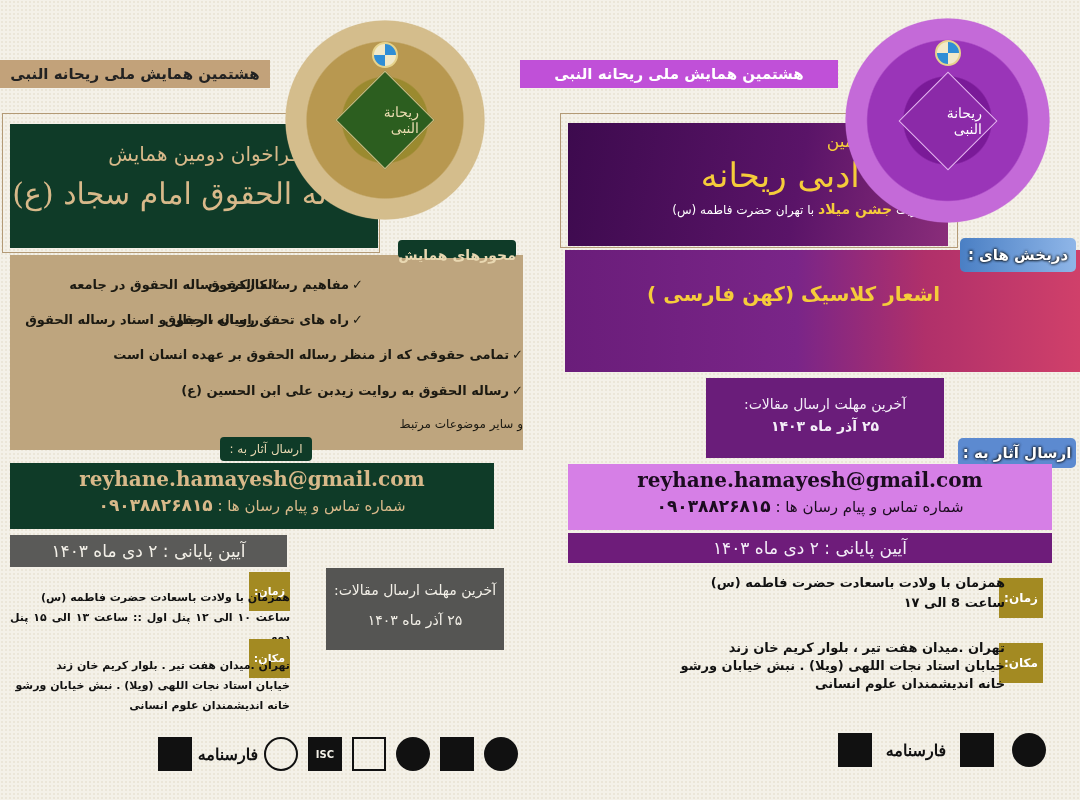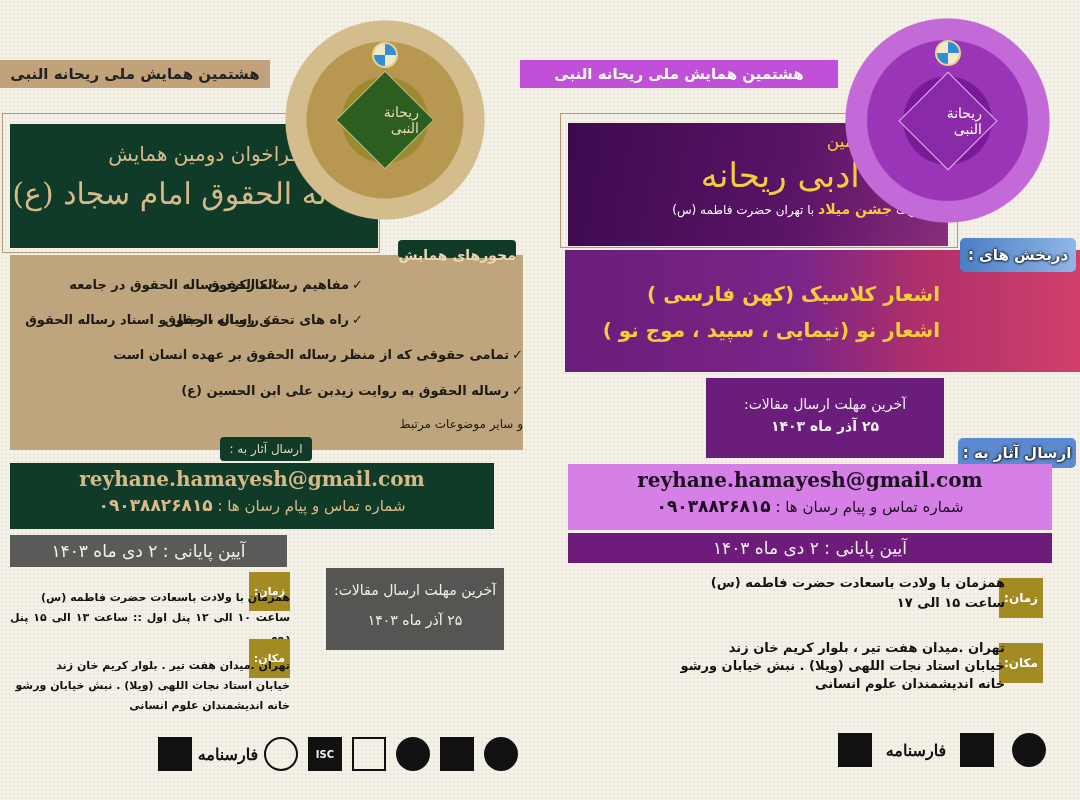--- a/index.html
+++ b/index.html
@@ -152,40 +152,39 @@
   </div>
   <div class="abs rosette r-rosette">
     <div class="badge"></div>
     <div class="center">
         <span>ریحانة النبی</span>
       </div>
   </div>
 
   <div class="abs r-sections">
     <div class="genre" style="right:140px; top:32px;">اشعار کلاسیک (کهن فارسی )</div>
-    <div class="genre" style="right:140px; top:68px;">اشعار نو (نیمایی ، سپید ، موج نو )</div>
   </div>
   <div class="abs r-sections-tag">دربخش های :</div>
 
   <div class="abs r-deadline">
     <div>آخرین مهلت ارسال مقالات:</div>
     <div>۲۵ آذر ماه ۱۴۰۳</div>
   </div>
 
   <div class="abs r-send-tag">ارسال آثار به :</div>
   <div class="abs r-contact">
     <div class="email">reyhane.hamayesh@gmail.com</div>
     <div class="phone"><span>شماره تماس و پیام رسان ها :</span> <b>۰۹۰۳۸۸۲۶۸۱۵</b></div>
   </div>
   <div class="abs r-ceremony">آیین پایانی : ۲ دی ماه ۱۴۰۳</div>
 
   <div class="label-tag" style="right:37px; top:578px; font-size:12px;">زمان:</div>
   <div class="info r" style="right:75px; top:573px; width:440px;">
     <div>همزمان با ولادت باسعادت حضرت فاطمه (س)</div>
-    <div>ساعت ۱۵ الی ۱۷</div>
+    <div>ساعت 8 الی ۱۷</div>
   </div>
   <div class="label-tag" style="right:37px; top:643px; font-size:12px;">مکان:</div>
   <div class="info r" style="right:75px; top:639px; width:440px; line-height:18px;">
     <div>تهران .میدان هفت تیر ، بلوار کریم خان زند</div>
     <div>خیابان استاد نجات اللهی (ویلا) . نبش خیابان ورشو</div>
     <div>خانه اندیشمندان علوم انسانی</div>
   </div>
 
   <div class="logos" style="left:838px; top:733px; gap:18px;">
     <div class="logo"></div>

